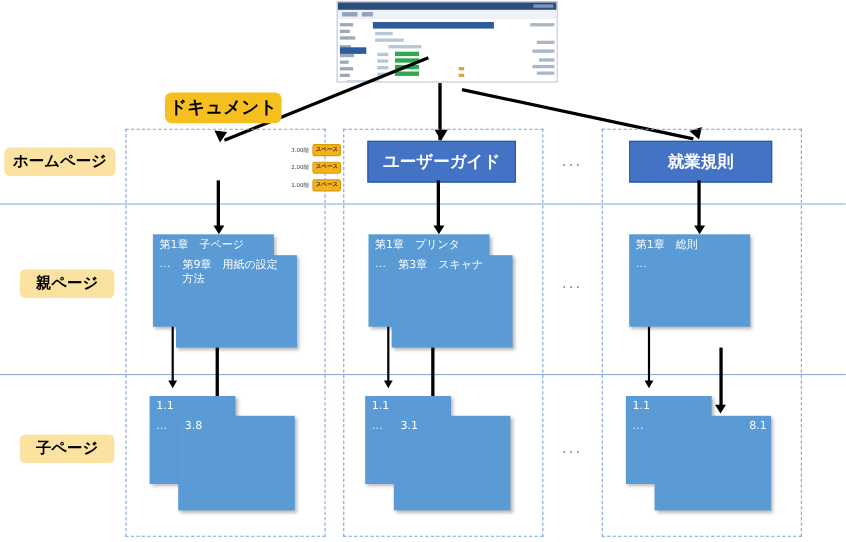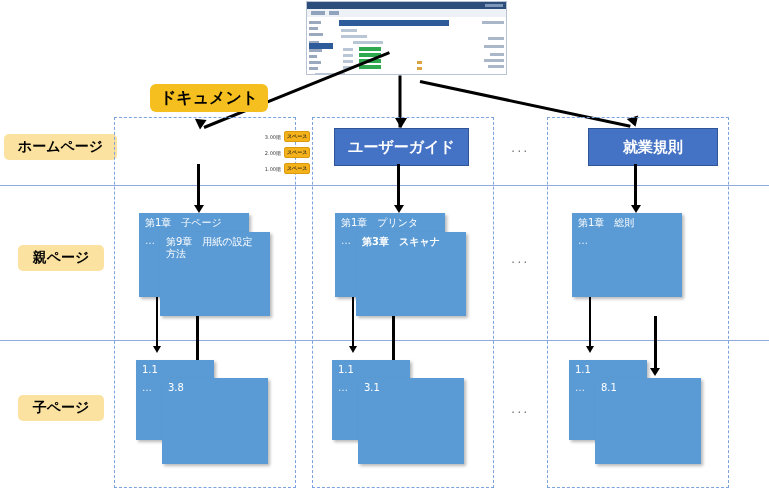--- a/index.html
+++ b/index.html
@@ -49,21 +49,21 @@
     position:absolute;
     background:#fbe2a0;border-radius:5px;
     color:#000;font-weight:bold;
     display:flex;align-items:center;justify-content:center;
     font-family:"DejaVu Sans","Liberation Sans",sans-serif;
     white-space:nowrap;
   }
   .pill-row{font-size:14px;height:26px;}
   .pill-doc{
     background:#f5bf20;border-radius:6px;
-    font-size:16px;height:28px;left:150px;top:84px;width:118px;
+    font-size:16px;height:28px;left:150px;top:84px;width:106px;
   }
 
   
   .colgroup{
     position:absolute;border:1px dashed #7da3dd;background:transparent;
   }
 
   
   .hdrbox{
     position:absolute;height:36px;
@@ -184,21 +184,21 @@
 
   <div class="diag" style="left:400px;top:74px;width:52px;transform:rotate(90deg);"></div>
   <div class="diag-head" style="left:395px;top:118px;"></div>
 
   <div class="diag" style="left:420px;top:80px;width:215px;transform:rotate(12deg);"></div>
   <div class="diag-head" style="left:628px;top:117px;transform:rotate(-18deg);"></div>
 
   <div class="band-line" style="top:185px;"></div>
   <div class="band-line" style="top:340px;"></div>
 
-  <div class="pill pill-row" style="left:4px;top:134px;width:113px;">
+  <div class="pill pill-row" style="left:4px;top:134px;width:101px;">
     <span>ホームページ</span>
   </div>
   <div class="pill pill-row" style="left:18px;top:395px;width:86px;">
     <span>子ページ</span>
   </div>
   <div class="pill pill-row" style="left:18px;top:245px;width:86px;">
     <span>親ページ</span>
   </div>
 
   <div class="pill pill-doc">
@@ -253,21 +253,21 @@
     <span>ユーザーガイド</span>
   </div>
 
   <div class="vline" style="left:397px;top:164px;height:45px;"></div>
   <div class="vhead" style="left:394px;top:205px;"></div>
 
   <div class="card" style="left:335px;top:213px;width:110px;height:84px;">
     <div class="ctitle">第1章　プリンタ</div>
     <div class="cdots">…</div>
   </div>
-  <div class="card" style="left:356px;top:232px;width:110px;height:84px;font-weight:bold;">
+  <div class="card" style="left:356px;top:232px;width:110px;height:84px;">
     <div class="ctitle">第3章　スキャナ</div>
   </div>
 
   <div class="vline-thin" style="left:352px;top:297px;height:52px;"></div>
   <div class="vhead-thin" style="left:349px;top:346px;"></div>
 
   <div class="vline" style="left:392px;top:316px;height:56px;"></div>
   <div class="vhead" style="left:388px;top:368px;"></div>
 
   <div class="card" style="left:332px;top:360px;width:78px;height:80px;">
@@ -275,21 +275,21 @@
     <div class="cdots">…</div>
   </div>
   <div class="card" style="left:358px;top:378px;width:106px;height:86px;">
     <div class="ctitle">3.1</div>
   </div>
 
   <div class="ellipsis" style="left:511px;top:140px;">...</div>
   <div class="ellipsis" style="left:511px;top:251px;">...</div>
   <div class="ellipsis" style="left:511px;top:401px;">...</div>
 
-  <div class="hdrbox" style="left:572px;top:128px;width:128px;margin-left:16px;">
+  <div class="hdrbox" style="left:572px;top:128px;width:128px;">
     <span>就業規則</span>
   </div>
 
   <div class="vline" style="left:634px;top:164px;height:45px;"></div>
   <div class="vhead" style="left:631px;top:205px;"></div>
 
   <div class="card" style="left:572px;top:213px;width:110px;height:84px;">
     <div class="ctitle">第1章　総則</div>
     <div class="cdots">…</div>
   </div>
@@ -297,17 +297,17 @@
   <div class="vline-thin" style="left:589px;top:297px;height:52px;"></div>
   <div class="vhead-thin" style="left:586px;top:346px;"></div>
 
   <div class="vline" style="left:654px;top:316px;height:56px;"></div>
   <div class="vhead" style="left:650px;top:368px;"></div>
 
   <div class="card" style="left:569px;top:360px;width:78px;height:80px;">
     <div class="ctitle">1.1</div>
     <div class="cdots">…</div>
   </div>
-  <div class="card" style="left:595px;top:378px;width:106px;height:86px;">
+  <div class="card" style="left:595px;top:378px;width:106px;height:86px;text-align:right;">
     <div class="ctitle">8.1</div>
   </div>
 
 </div>
 
 </body></html>

